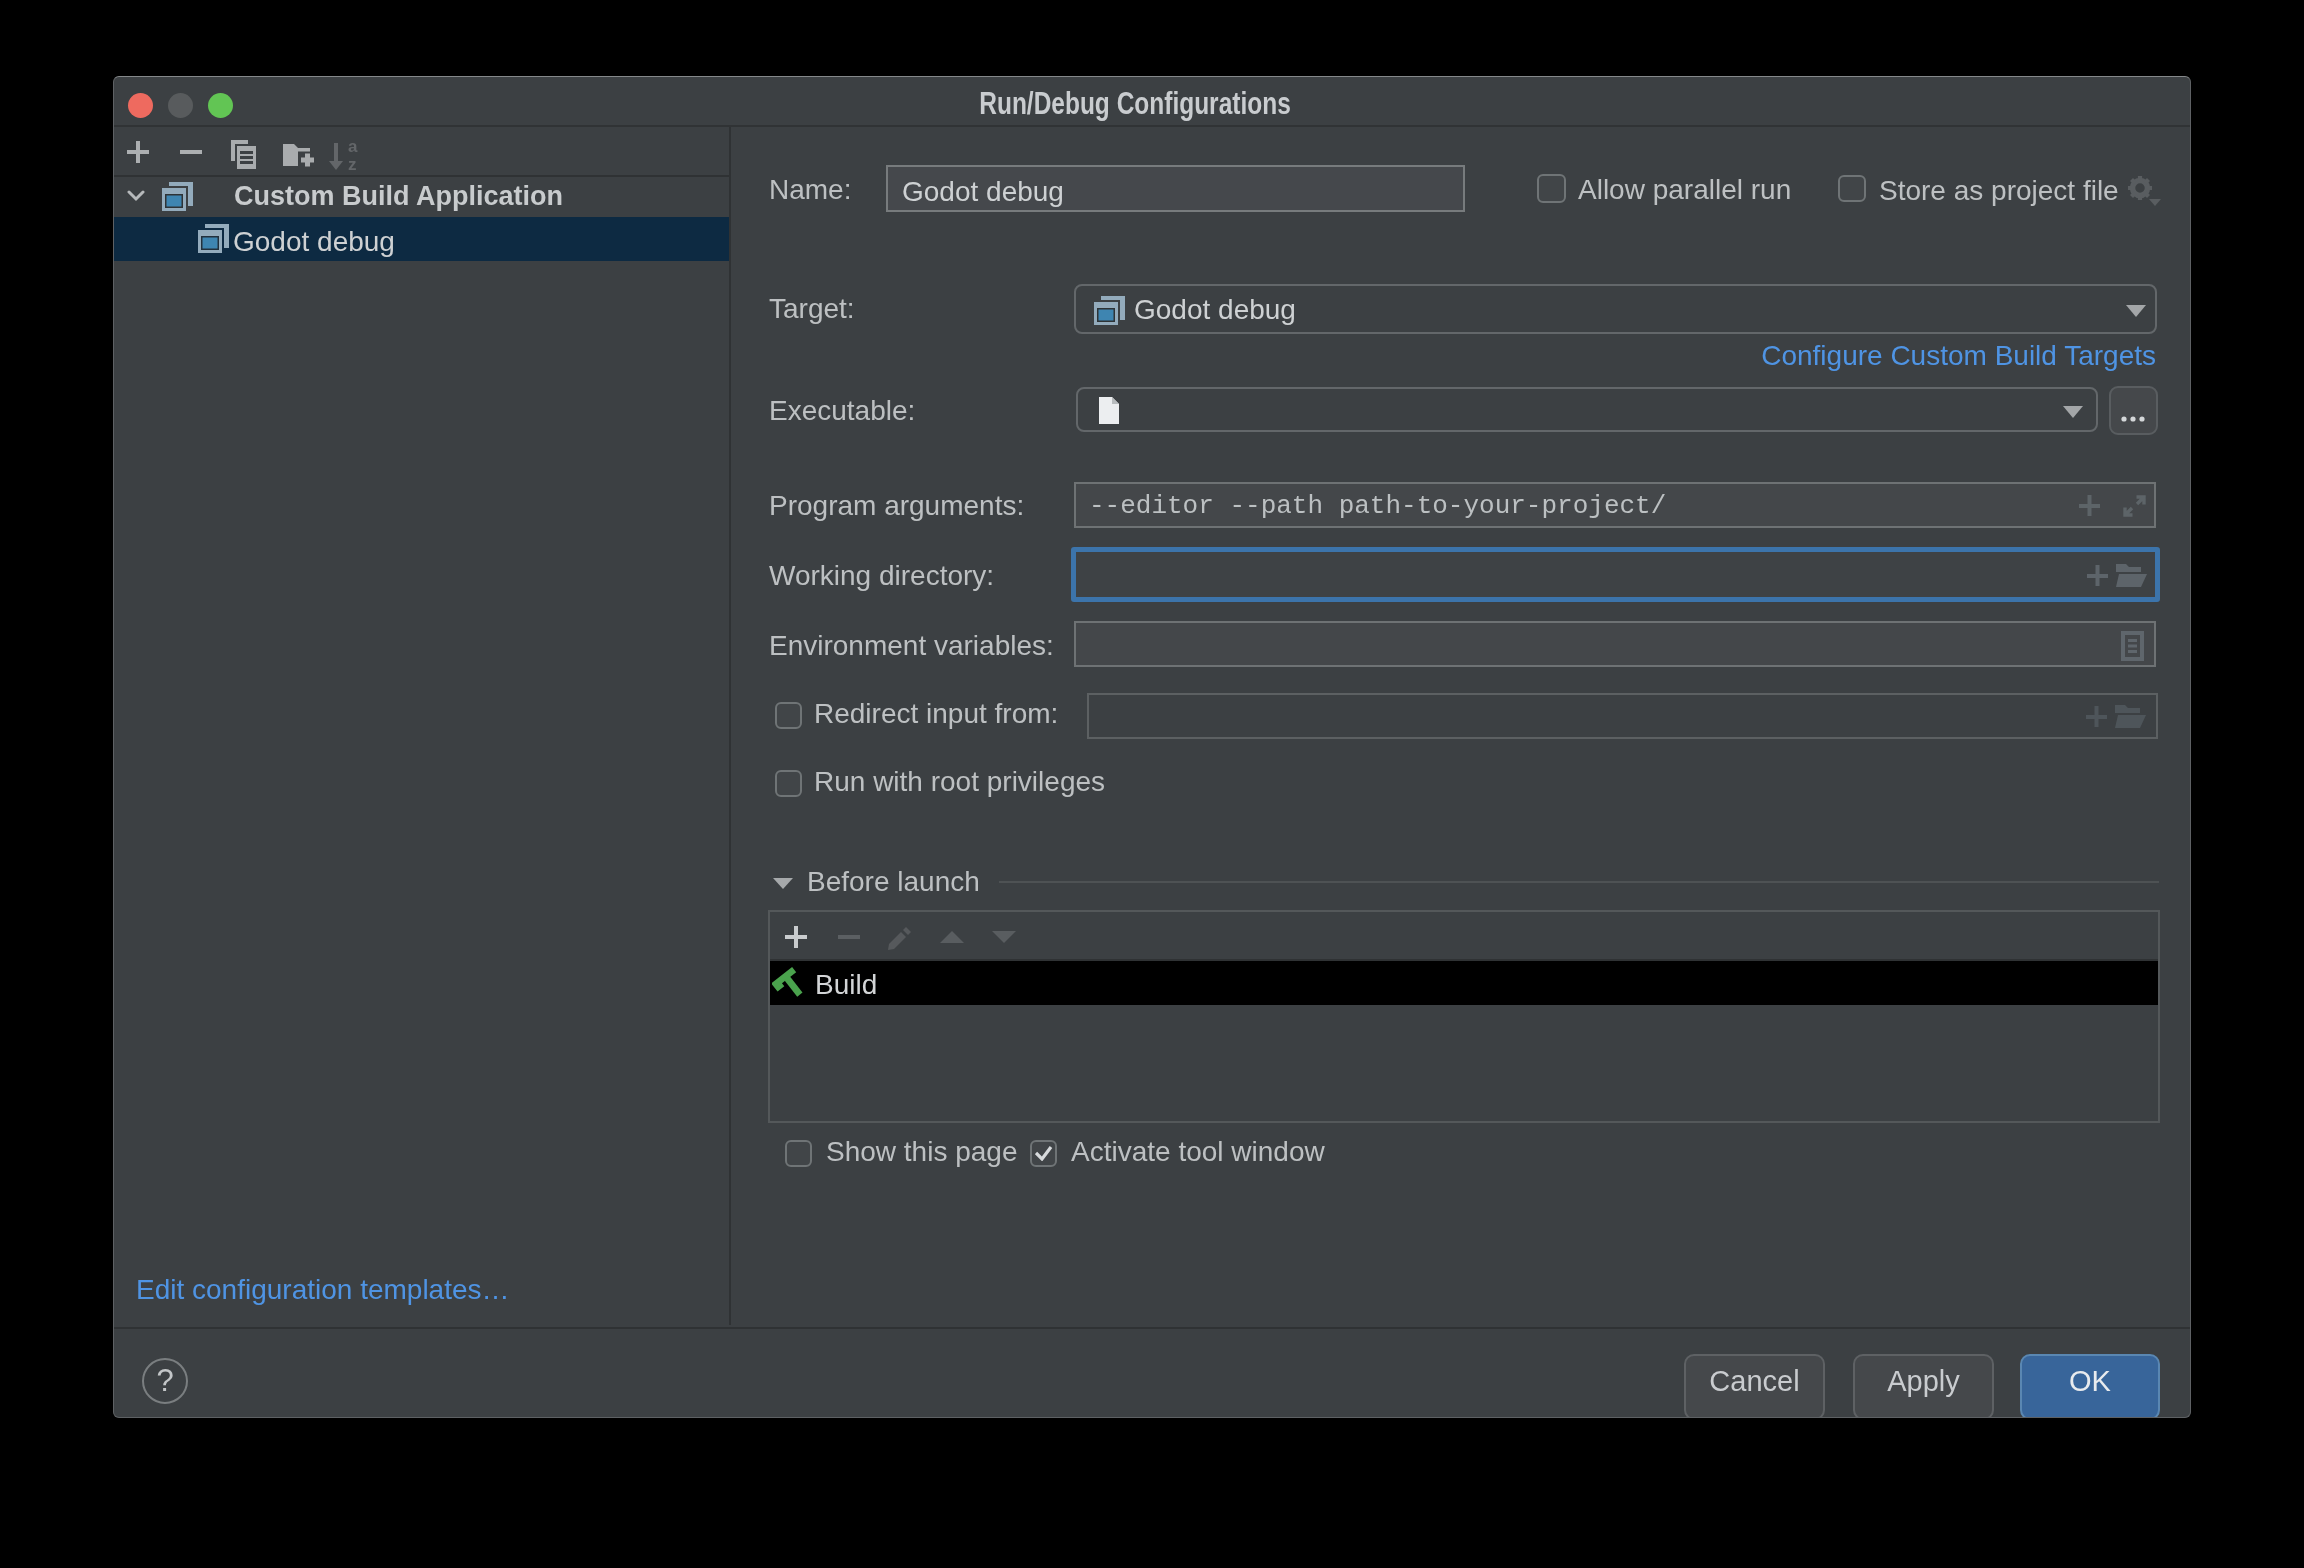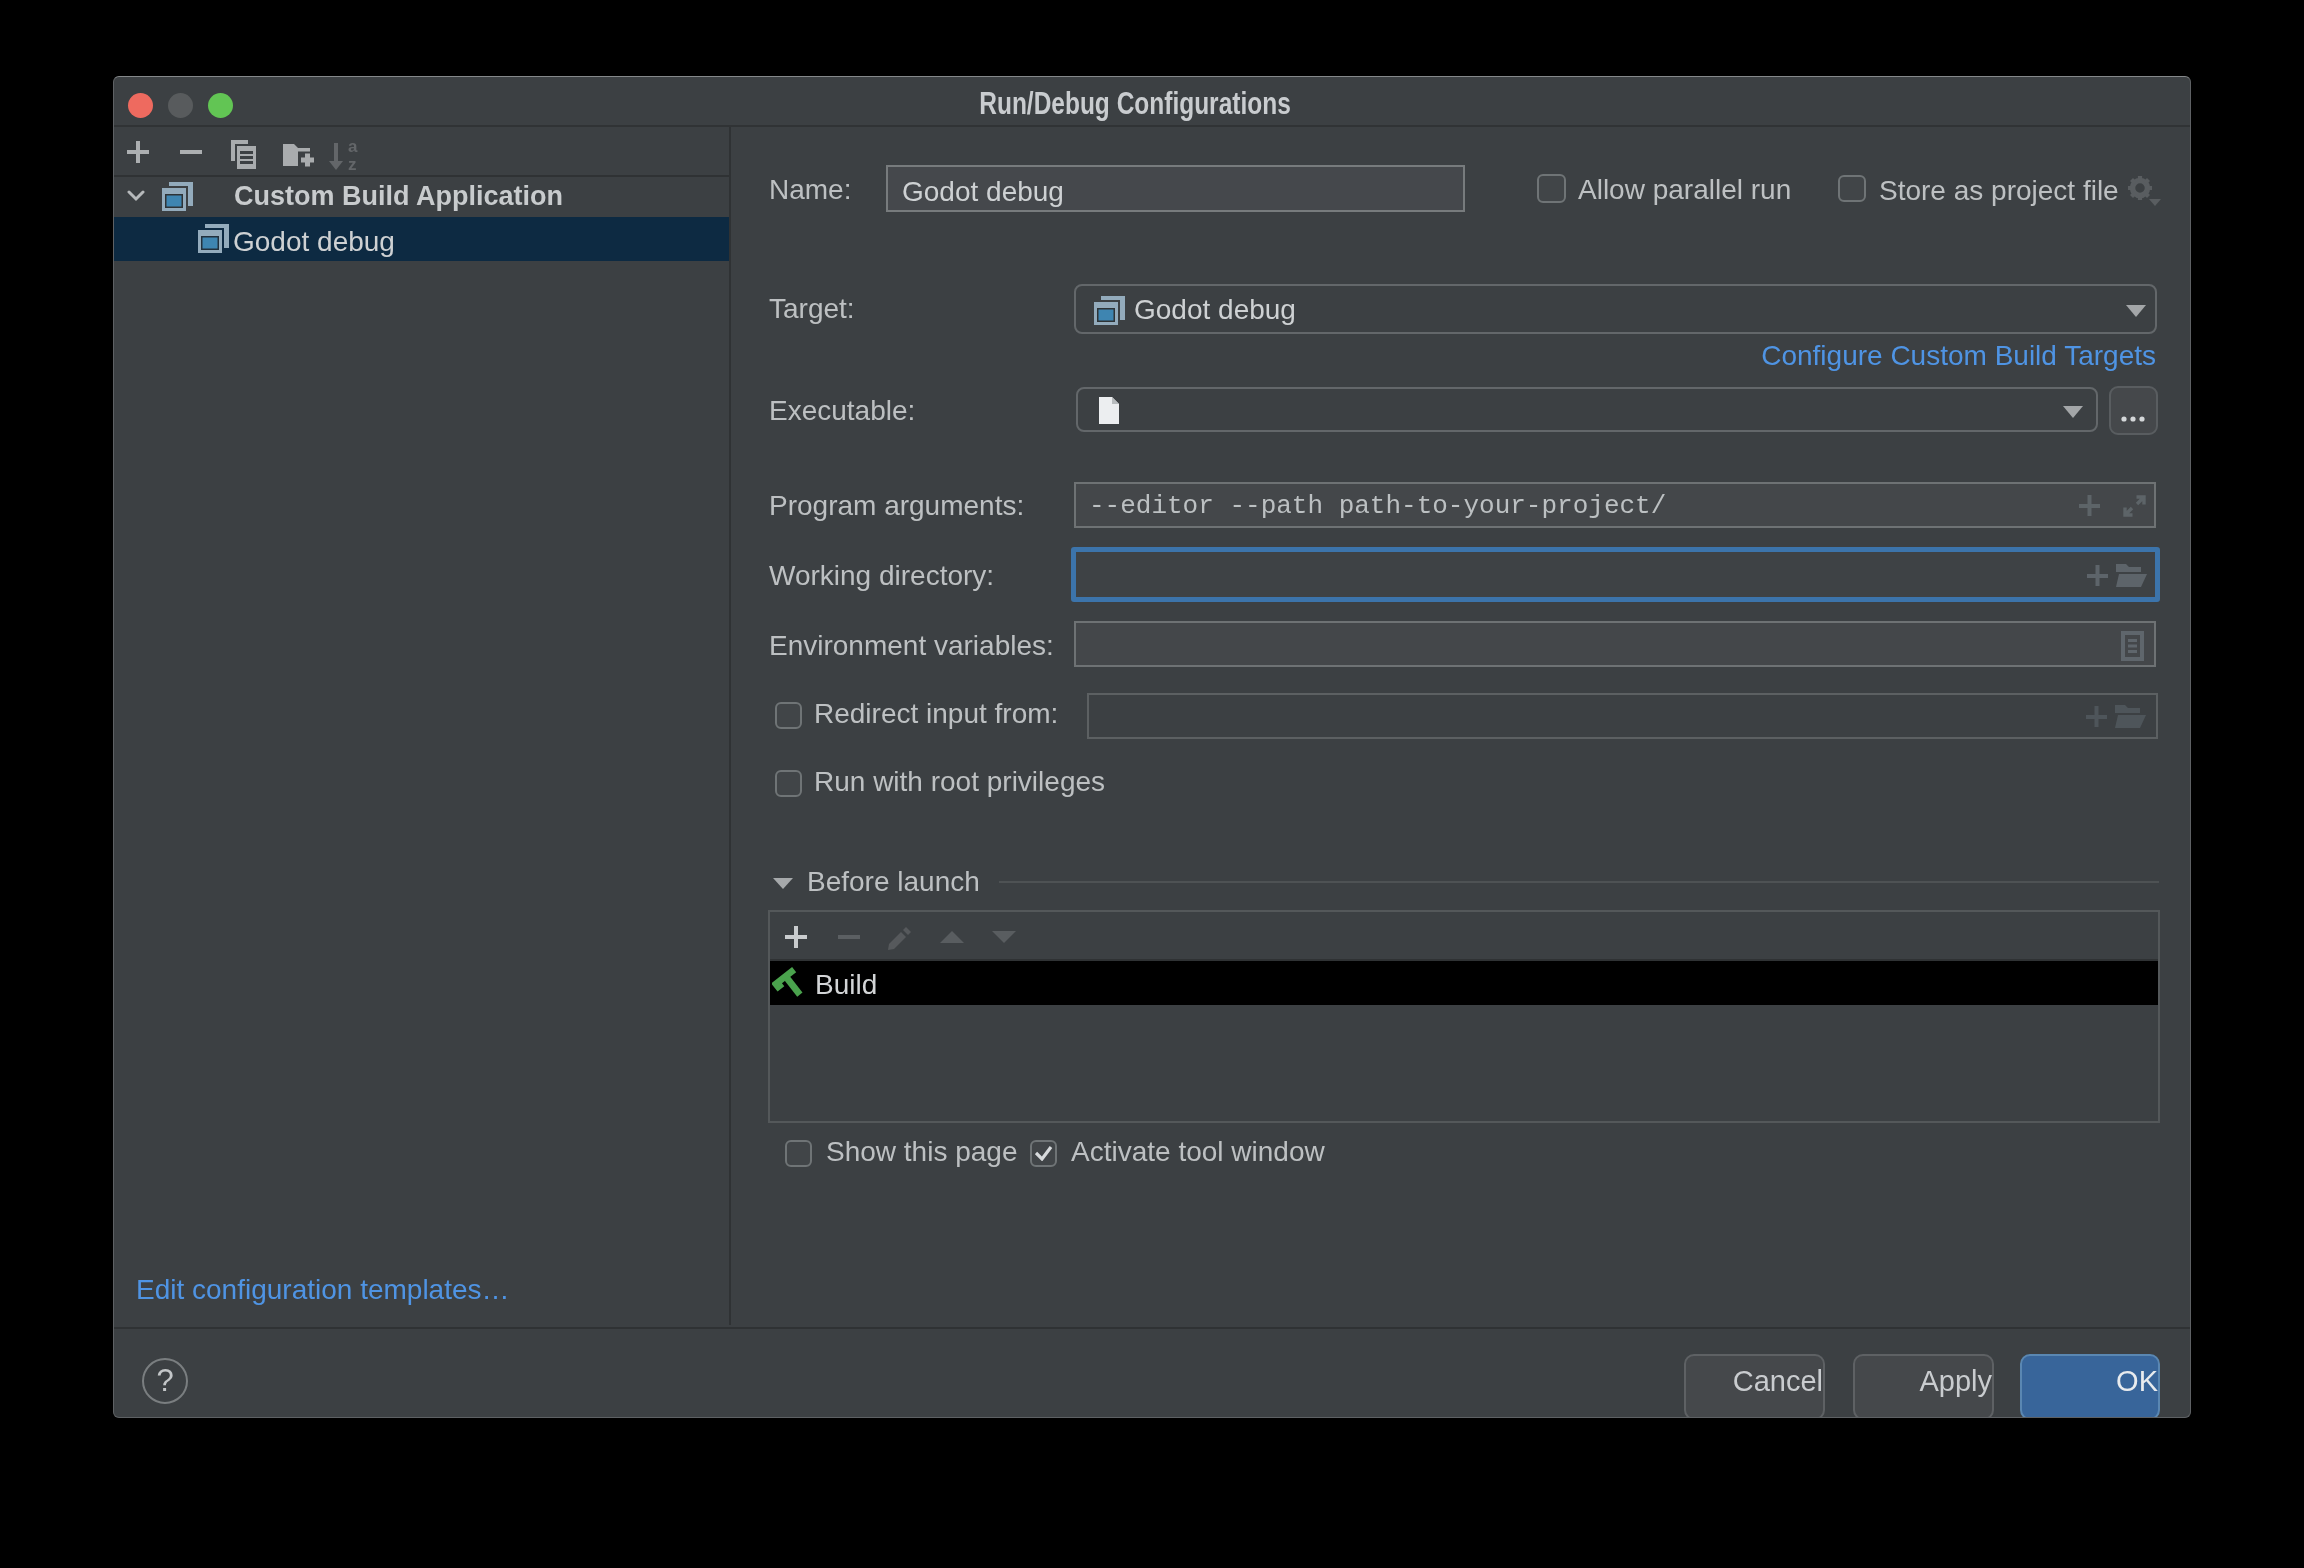--- a/index.html
+++ b/index.html
@@ -17,21 +17,21 @@
          color:#c9cccf;font-size:31px;font-weight:bold;transform:scaleX(0.79);}
   .leftpanel{position:absolute;left:0;top:50px;width:615px;height:1198px;
              border-right:2px solid #2f3234;}
   .ltoolbar{position:absolute;left:0;top:0;width:100%;height:48px;
             border-bottom:2px solid #2f3234;}
   .treerow1{position:absolute;left:0;top:50px;width:100%;height:40px;}
   .treerow2{position:absolute;left:0;top:90px;width:100%;height:44px;background:#0d2a42;}
   .bottombar{position:absolute;left:0;top:1250px;width:100%;height:92px;
              border-top:2px solid #2f3234;}
   .btn{position:absolute;top:25px;height:66px;border-radius:10px;box-sizing:border-box;
-       font-size:29px;color:#c9cccf;text-align:right;line-height:50px;}
+       font-size:29px;color:#c9cccf;text-align:center;line-height:50px;}
   .btn.gray{background:#45484b;border:2px solid #5e6164;}
   .btn.blue{background:#38659a;border:2px solid #5a87b2;color:#e8ebee;}
   .field{position:absolute;box-sizing:border-box;background:#45484c;border:2px solid #6e7275;}
   .combo{position:absolute;box-sizing:border-box;background:#3c4043;border:2px solid #63676a;border-radius:8px;}
   .cb{position:absolute;width:29px;height:29px;box-sizing:border-box;
       border:2px solid #6f7476;border-radius:6px;background:#414548;}
   .link{position:absolute;color:#4f94e4;font-size:28px;white-space:nowrap;}
   .arrow-down{width:0;height:0;border-left:10px solid transparent;
       border-right:10px solid transparent;border-top:12px solid #a3a6a8;}
   .mono{font-family:"Liberation Mono",monospace;}

